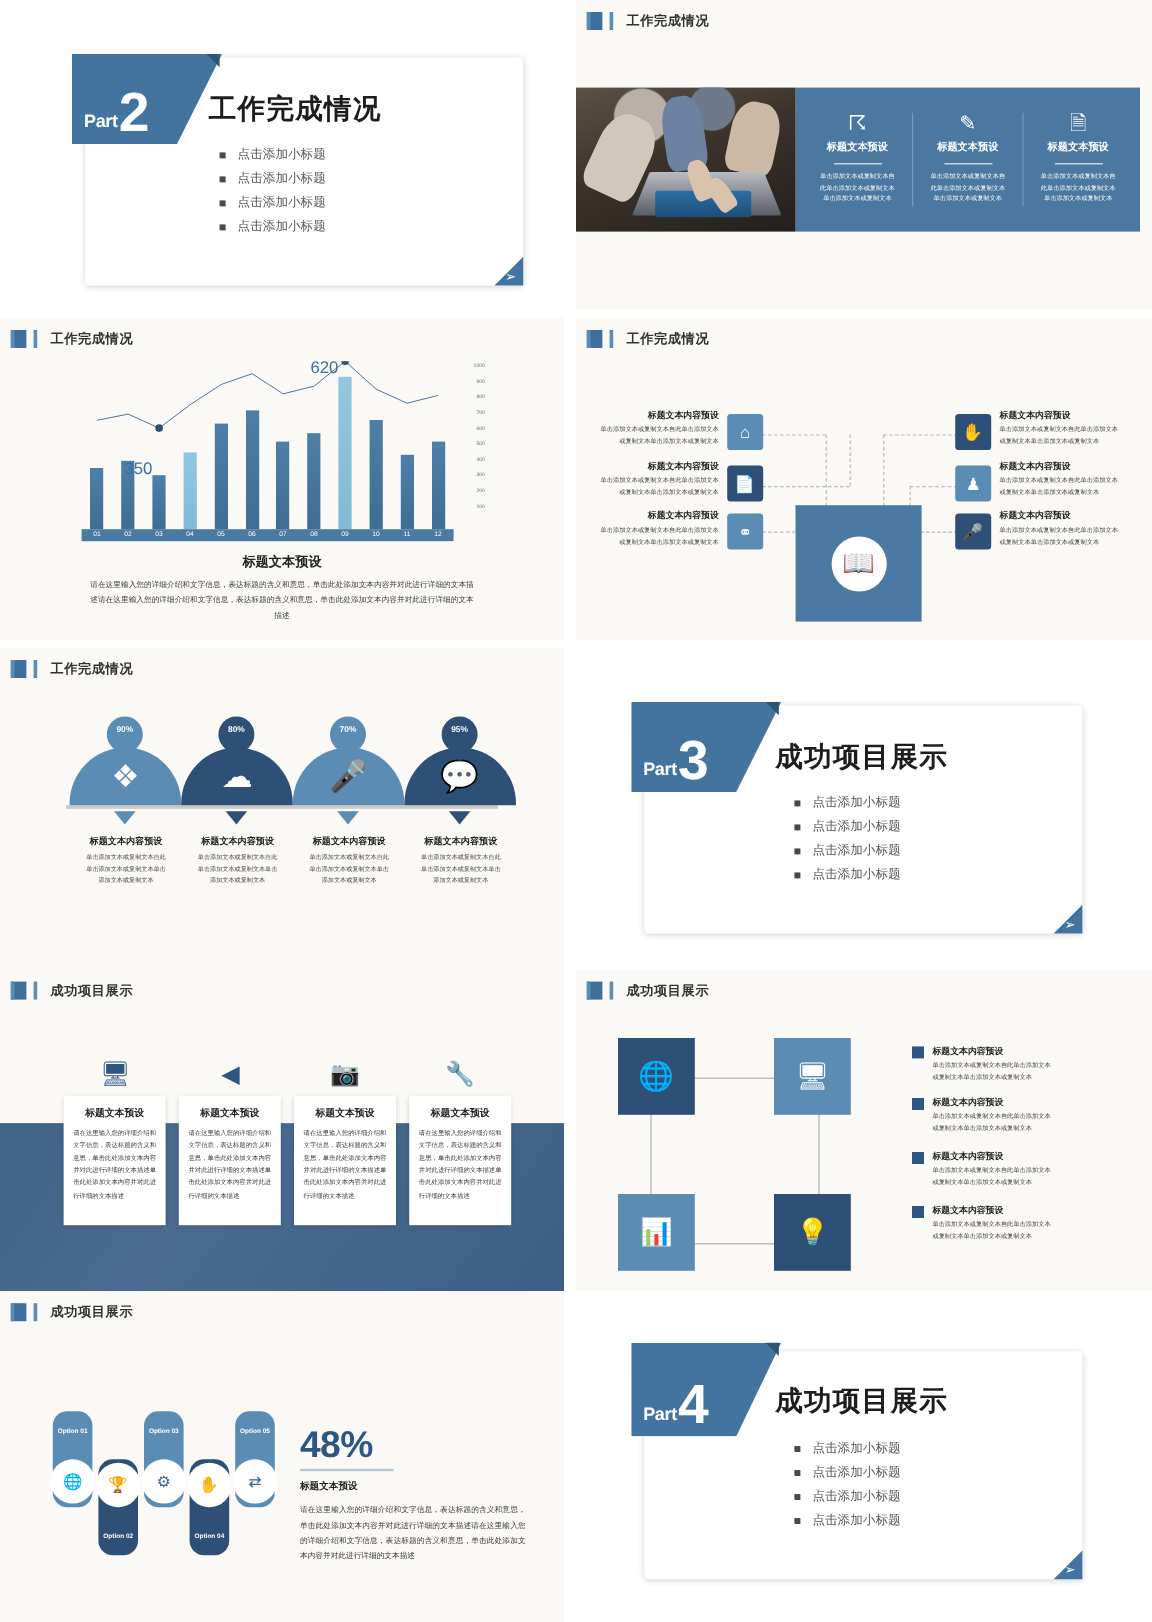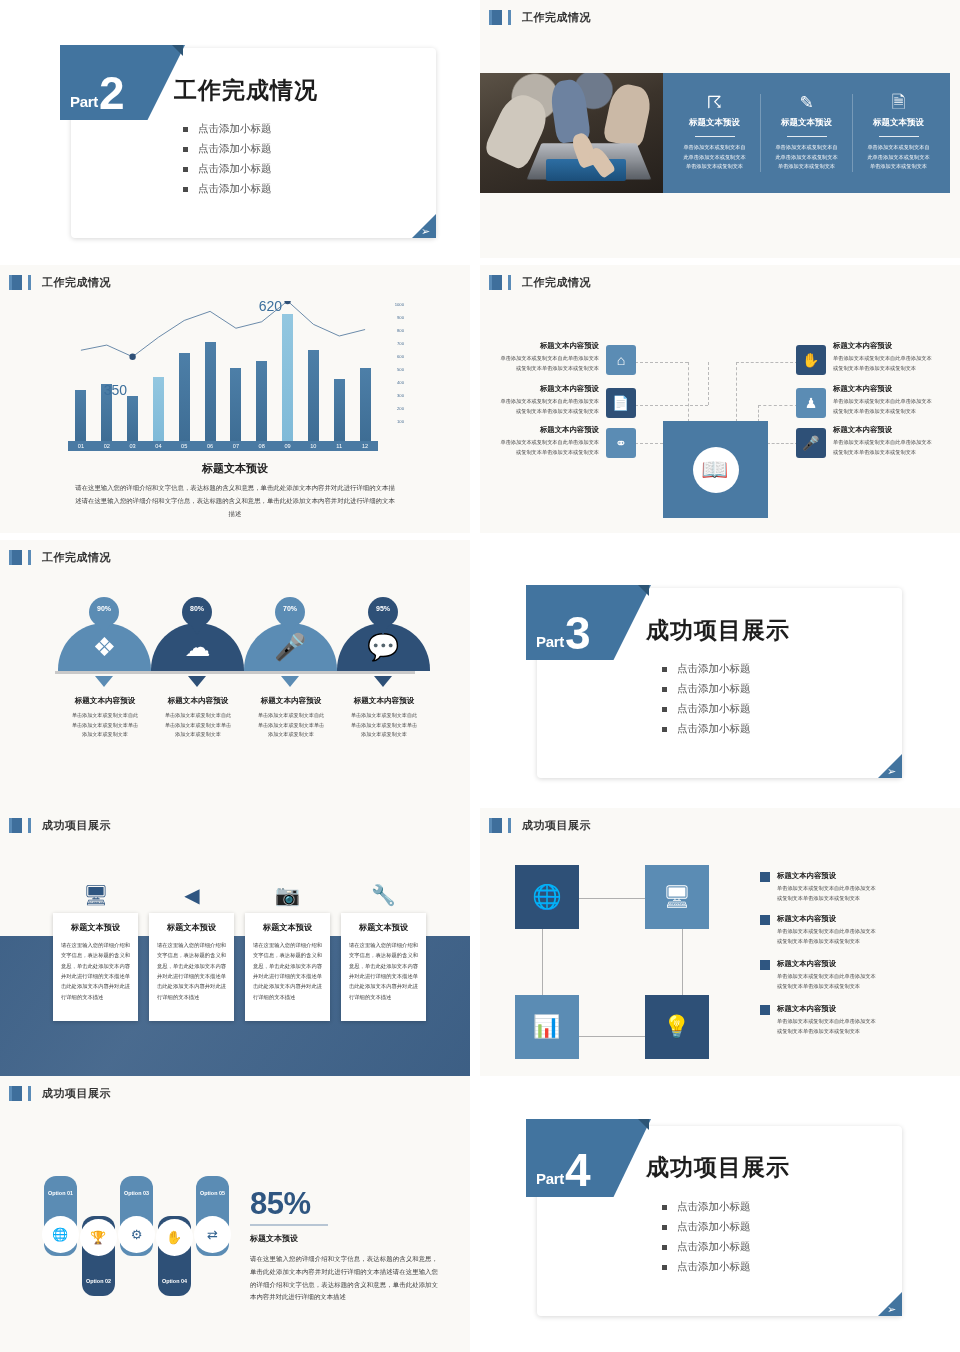--- a/index.html
+++ b/index.html
@@ -590,21 +590,21 @@
     <div class="pill" style="left:158px;top:140px;width:33px;height:80px;background:#2e5077;">
       <span class="lbl" style="bottom:12px;top:auto;">Option 04</span>
     </div>
     <div class="circ" style="left:158px;top:145px;width:33px;height:33px;">✋</div>
 
     <div class="pill" style="left:196px;top:100px;width:33px;height:80px;background:#5b8cb4;">
       <span class="lbl" style="top:14px;">Option 05</span>
     </div>
     <div class="circ" style="left:196px;top:142px;width:33px;height:33px;">⇄</div>
 
-    <div class="big-pct" style="left:250px;top:110px;">85%</div>
+    <div class="big-pct" style="left:250px;top:110px;">48%</div>
     <div class="pct-rule" style="left:250px;top:148px;width:78px;"></div>
     <div class="pct-sub" style="left:250px;top:157px;">标题文本预设</div>
     <div class="pct-desc" style="left:250px;top:177px;width:188px;">请在这里输入您的详细介绍和文字信息，表达标题的含义和意思，单击此处添加文本内容并对此进行详细的文本描述请在这里输入您的详细介绍和文字信息，表达标题的含义和意思，单击此处添加文本内容并对此进行详细的文本描述</div>
   </div>
 
   <div class="slide white" style="left:480px;top:1076px;width:480px;height:276px;">
     <div class="cover-card" style="left:57px;top:50px;width:365px;height:190px;"></div>
     <div class="cover-tag" style="left:46px;top:43px;width:125px;height:78px;">
       <span class="part">Part</span>
       <span class="num">4</span>

